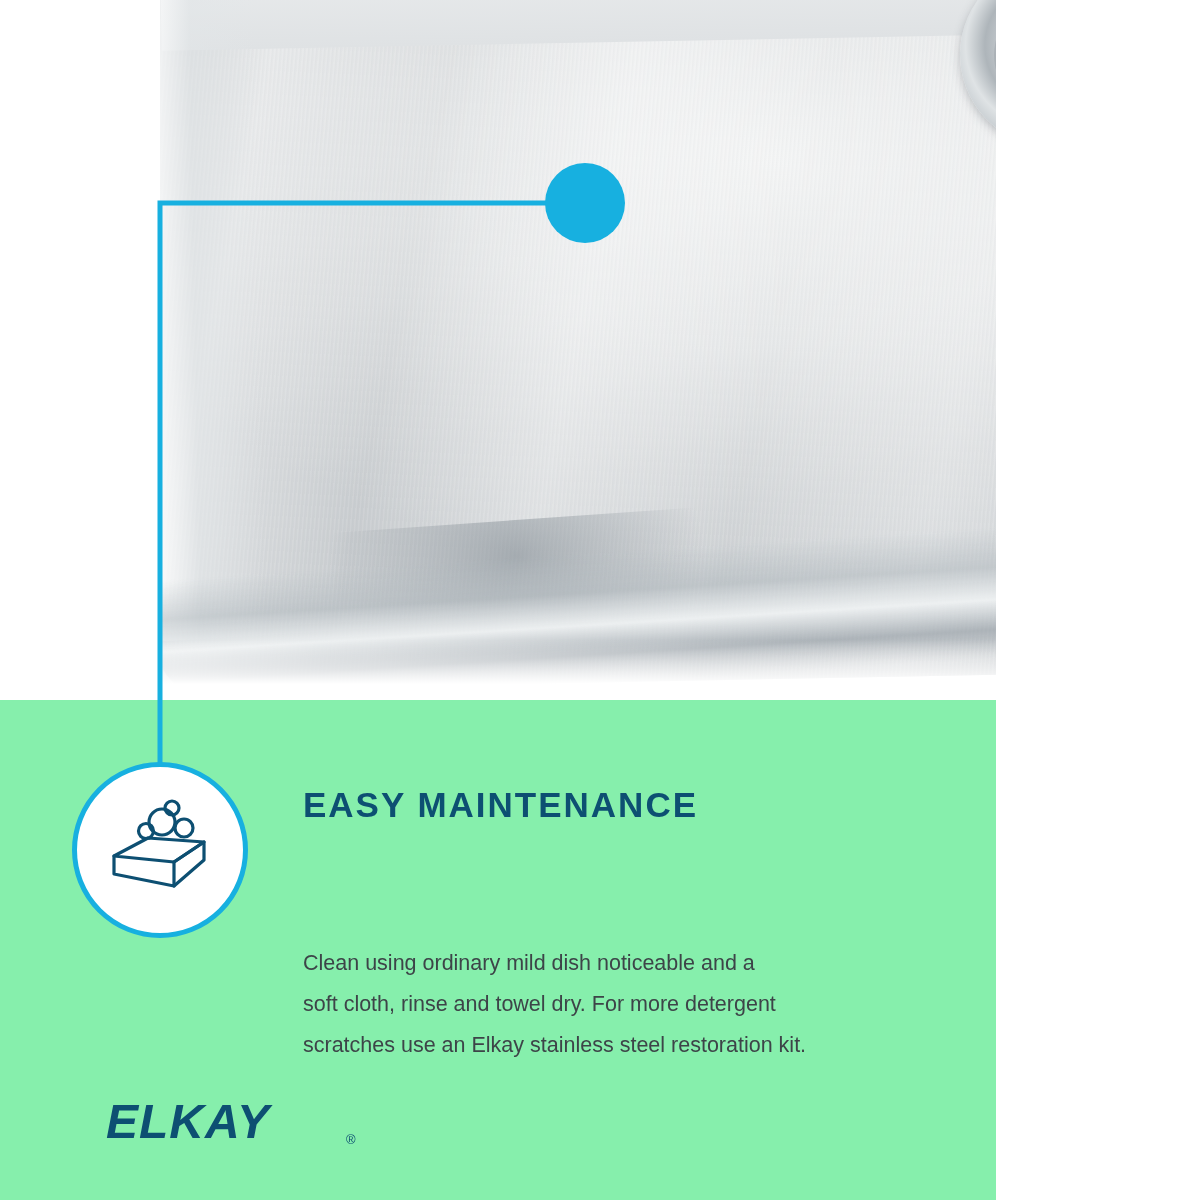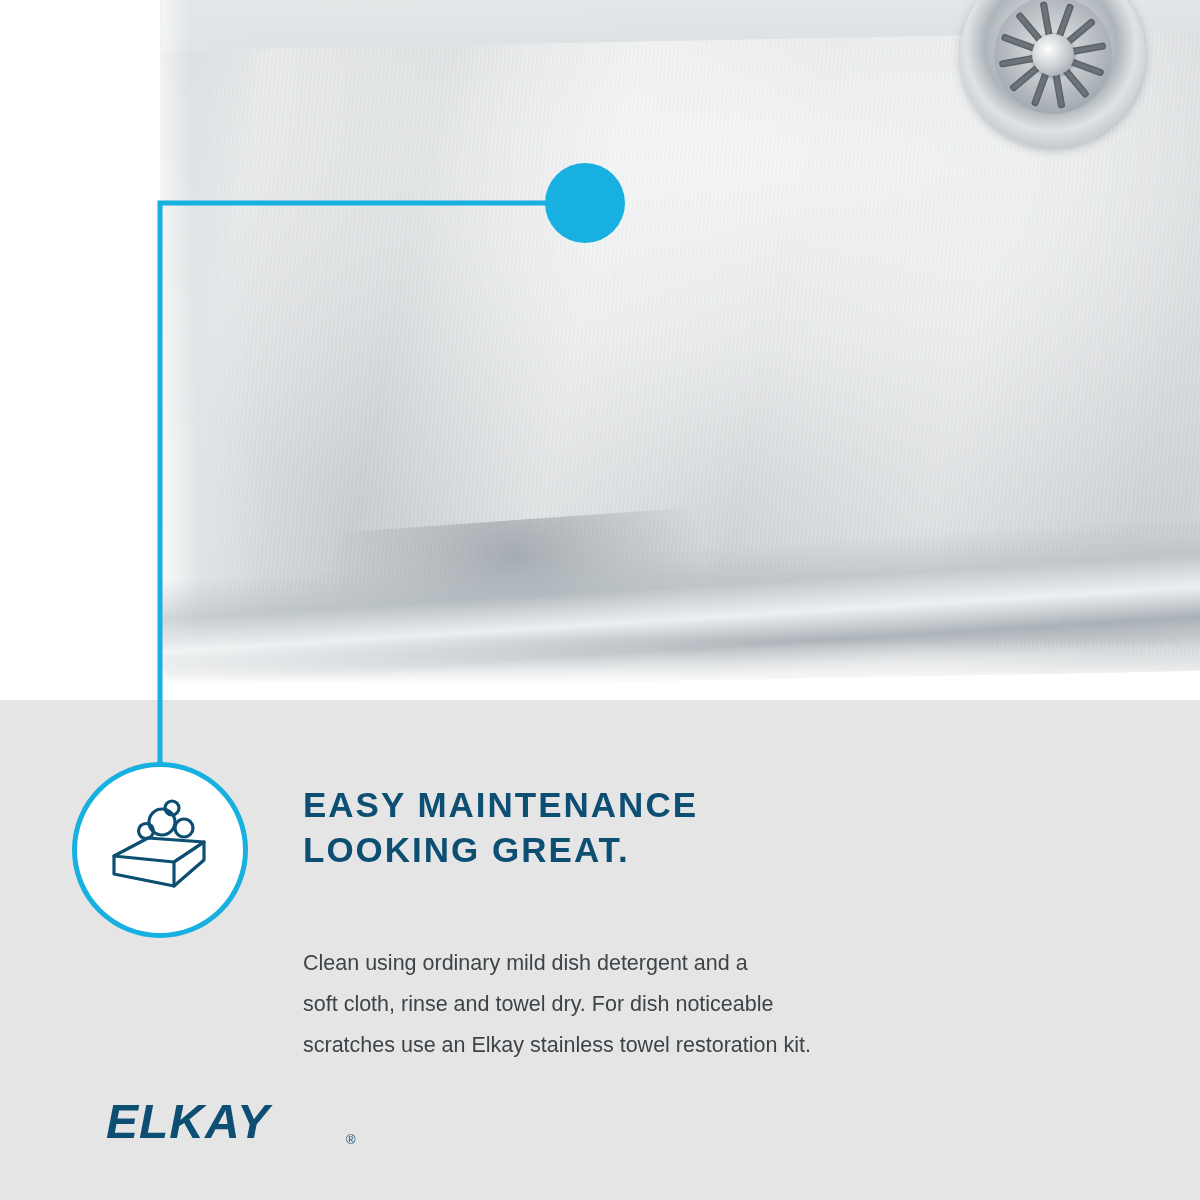--- a/index.html
+++ b/index.html
@@ -9,23 +9,23 @@
   }
   body {
     width: 1200px;
     height: 1200px;
     font-family: "Liberation Sans", sans-serif;
     overflow: hidden;
     position: relative;
   }
   #stage {
     position: relative;
-    width: 1200px;
+    width: 996px;
     height: 1200px;
-    background: #e5e5e5;
+    background: #86efac;
     overflow: hidden;
   }
 
   
   .photo {
     position: absolute;
     left: 0;
     top: 0;
     width: 1200px;
     height: 700px;
@@ -316,27 +316,26 @@
         <circle cx="58" cy="24" r="13"></circle>
         <circle cx="80" cy="30" r="9"></circle>
         <circle cx="42" cy="33" r="7.5"></circle>
         <circle cx="68" cy="10" r="7"></circle>
       </g>
     </svg>
   </div>
 
   <div class="headline">
     <span class="ln">EASY MAINTENANCE</span>
-    <span class="ln">LOOKING GREAT.</span>
   </div>
 
   <div class="body-copy">
-    <span class="ln">Clean using ordinary mild dish detergent and a</span>
-    <span class="ln">soft cloth, rinse and towel dry. For dish noticeable</span>
-    <span class="ln">scratches use an Elkay stainless towel restoration kit.</span>
+    <span class="ln">Clean using ordinary mild dish noticeable and a</span>
+    <span class="ln">soft cloth, rinse and towel dry. For more detergent</span>
+    <span class="ln">scratches use an Elkay stainless steel restoration kit.</span>
   </div>
 
 
   <div class="logo">
     <svg width="260" height="56" viewBox="0 0 260 56">
       <text x="0" y="42" font-family="Liberation Sans, sans-serif" font-size="48" font-weight="bold" font-style="italic" letter-spacing="1" fill="#0d4f72">ELKAY</text>
     </svg>
     <span class="logo-reg">®</span>
   </div>
 

